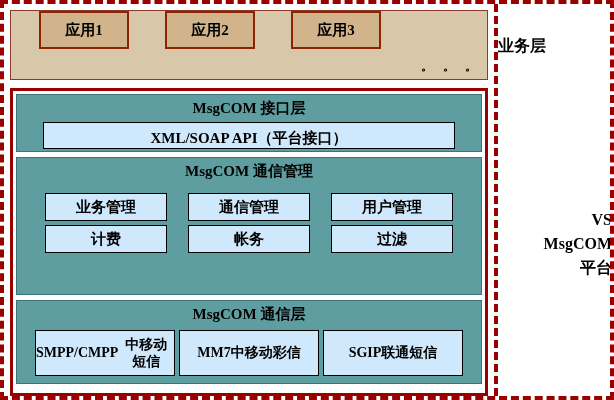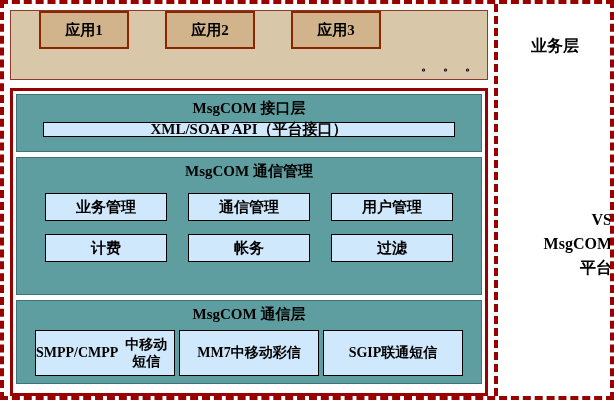--- a/index.html
+++ b/index.html
@@ -23,47 +23,47 @@
     width:97px; height:38px; background:#d2b48c; border:2px solid #8b2500;
     display:flex; align-items:center; justify-content:center;
     font-weight:bold; font-size:15px;
   }
   .app-dots {
     align-self:flex-end; margin-bottom:4px; margin-left:4px;
     font-size:12px; font-weight:bold; letter-spacing:10px; white-space:nowrap;
   }
   .biz-label {
     position:absolute; left:494px; top:32px; width:114px;
-    text-align:center; font-weight:bold; font-size:16px;
+    text-align:left; font-weight:bold; font-size:16px;
   }
   
   .platform {
     position:absolute; left:6px; top:84px; width:478px; height:308px;
     background:#fff; border:3px solid #990000;
     display:flex; flex-direction:column; padding:3px; gap:5px;
   }
   .section {
     background:#5f9ea0; border:1px solid #3c7478; width:100%;
   }
   .section-title {
     text-align:center; font-weight:bold; font-size:15px; padding-top:4px;
   }
   .sec-interface { height:58px; }
   .api-box {
-    margin:4px 26px 0 26px; height:15px;
+    margin:4px 26px 0 26px; height:27px;
     background:#cfe8fb; border:1px solid #000;
-    display:flex; align-items:center; justify-content:center;
+    display:flex; align-items:flex-end; justify-content:center;
     font-weight:bold; font-size:15px;
   }
   .sec-support { height:138px; }
   .support-row {
     display:flex; justify-content:space-between; padding:0 28px;
   }
   .support-row.r1 { margin-top:12px; }
-  .support-row.r2 { margin-top:13px;text-align:center; }
+  .support-row.r2 { margin-top:4px;text-align:center; }
   .item-box {
     width:122px; height:28px;
     background:#cfe8fb; border:1px solid #000;
     display:flex; align-items:center; justify-content:center;
     font-weight:bold; font-size:15px;
   }
   .sec-comm { height:84px; }
   .comm-row {
     display:flex; justify-content:space-between; padding:0 18px; margin-top:6px;
   }

